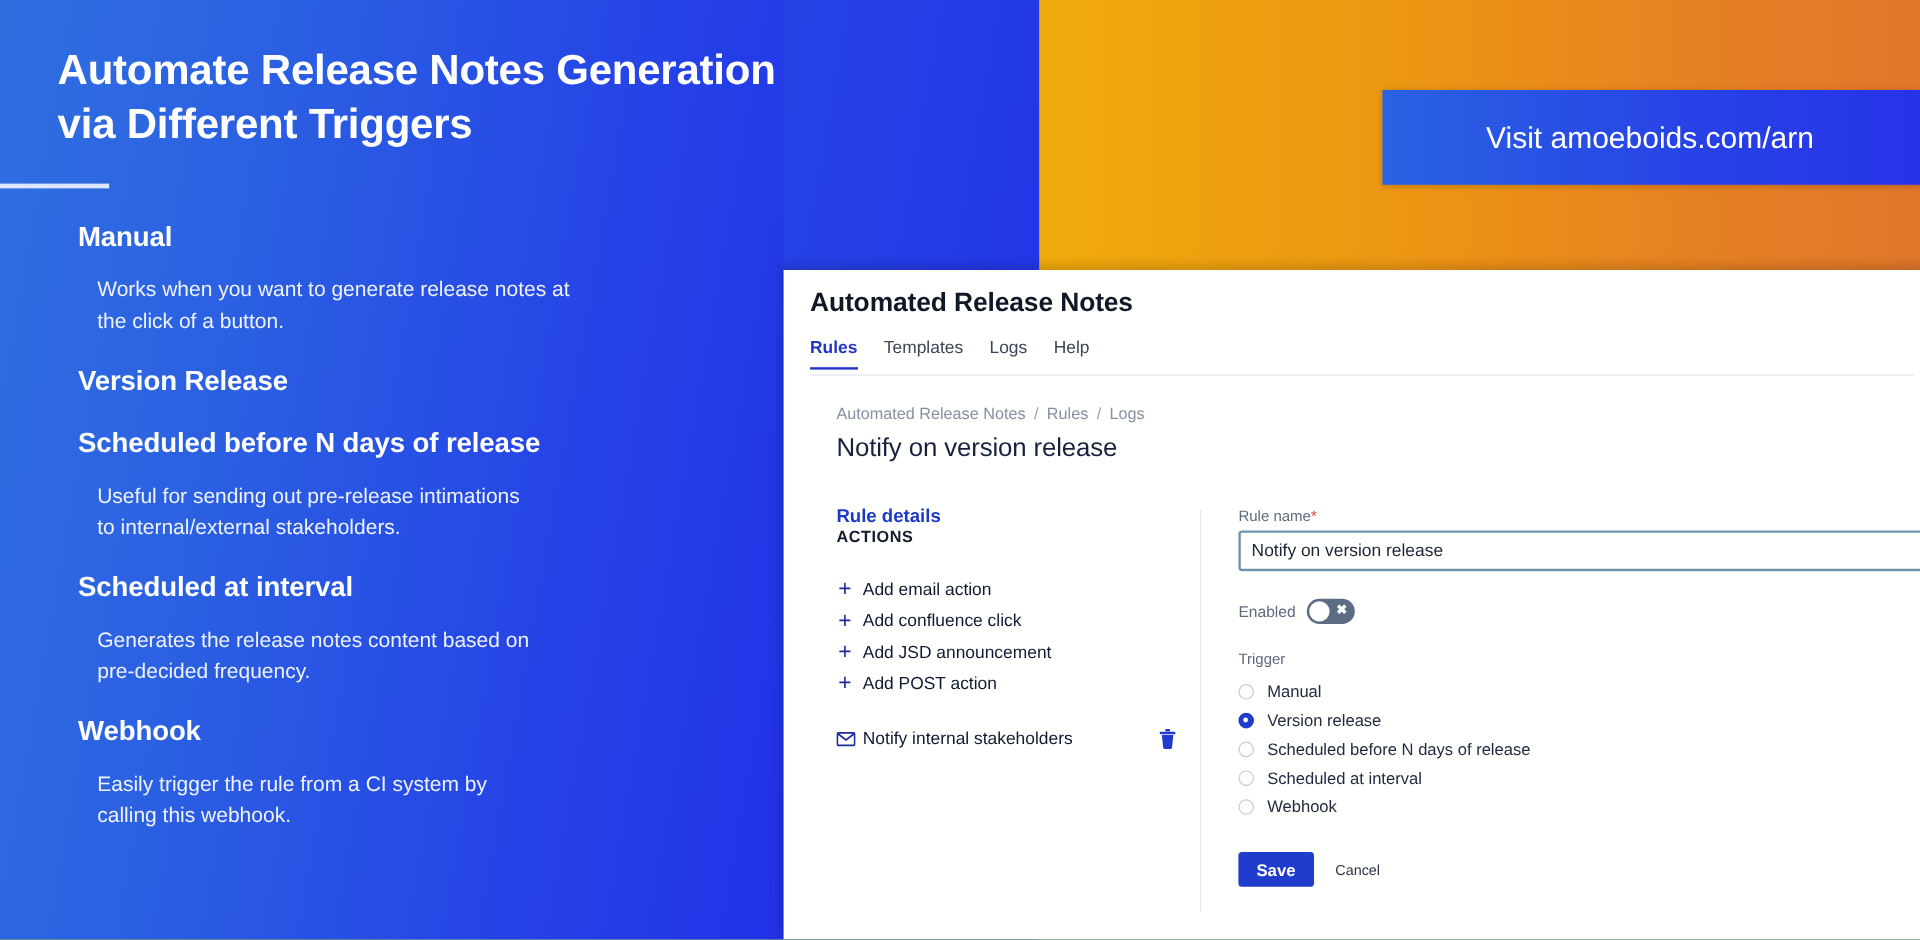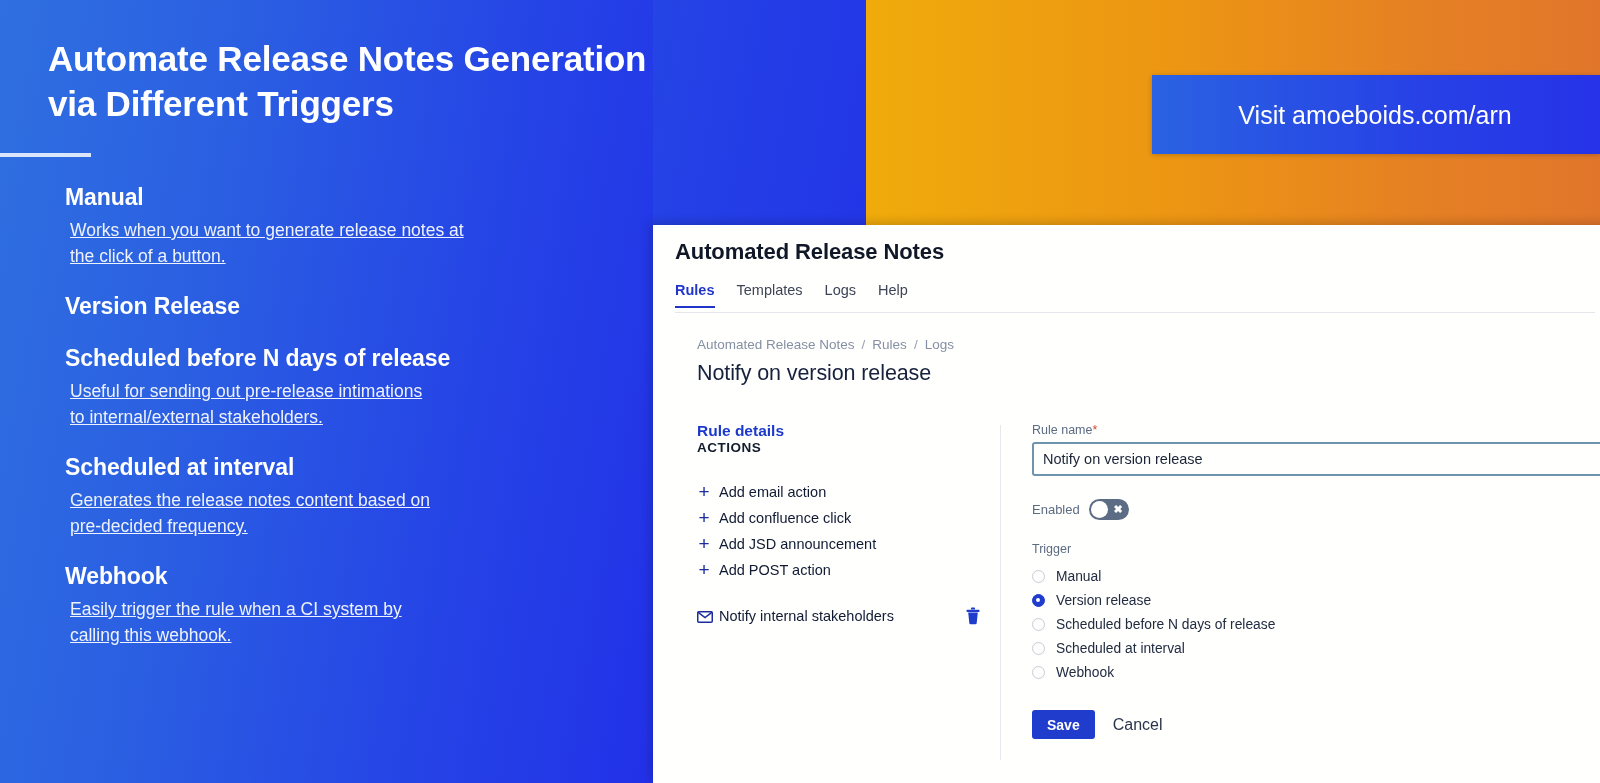--- a/index.html
+++ b/index.html
@@ -82,23 +82,22 @@
     font-size: 23px;
     font-weight: bold;
     line-height: 30px;
     margin: 0 0 2px 0;
     letter-spacing: -0.1px;
   }
   .feature-desc {
     color: #edf2fd;
     font-size: 17.5px;
     line-height: 26px;
-    margin: 5px;
+    margin: 16px;
     white-space: pre-line;
-    text-decoration: underline;
   }
 
   
   .visit-badge {
     position: absolute;
     left: 1152px; top: 75px;
     width: 448px; height: 79px;
     background: linear-gradient(90deg, #2a62e2 0%, #2741e6 60%, #2633e8 100%);
     box-shadow: 0 1px 5px rgba(0,0,0,0.22);
     display: flex;
@@ -347,21 +346,21 @@
     height: 29px;
     padding: 0 15px;
     font-size: 14px;
     font-weight: bold;
     font-family: Liberation Sans, sans-serif;
     cursor: pointer;
   }
   .btn-link {
     background: none;
     border: none;
-    font-size: 16px;
+    font-size: 12px;
     color: #2b3549;
     cursor: pointer;
     font-family: "Liberation Sans", sans-serif;
     padding: 0 4px;
   }
 </style>
 </head>
 <body>
 
 <div id="stage">
@@ -391,21 +390,21 @@
       <p class="feature-desc">Useful for sending out pre-release intimations
 to internal/external stakeholders.</p>
     </div>
     <div class="feature">
       <div class="feature-title">Scheduled at interval</div>
       <p class="feature-desc">Generates the release notes content based on
 pre-decided frequency.</p>
     </div>
     <div class="feature">
       <div class="feature-title">Webhook</div>
-      <p class="feature-desc">Easily trigger the rule when a CI system by
+      <p class="feature-desc">Easily trigger the rule from a CI system by
 calling this webhook.</p>
     </div>
   </div>
 
   <div class="visit-badge">
     <span class="visit-badge-text">Visit amoeboids.com/arn</span>
   </div>
 
   <div class="app-panel">
 

